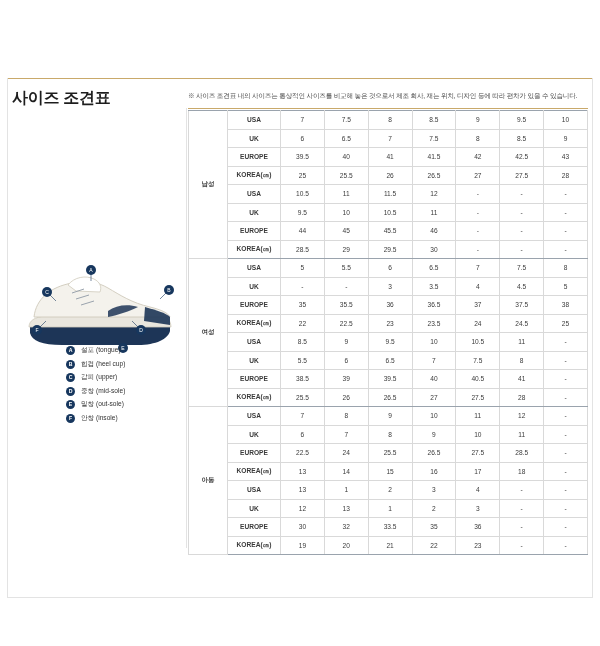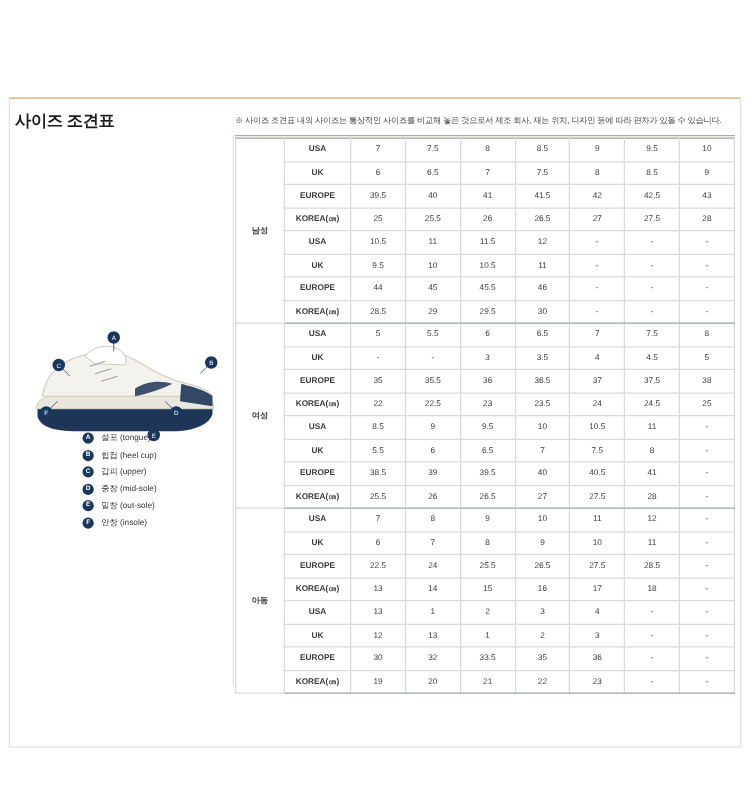--- a/index.html
+++ b/index.html
@@ -18,21 +18,21 @@
   .page {
     position: absolute;
     left: 0; top: 0;
     width: 600px;
     height: 646px;
   }
   .title {
     position: absolute;
     left: 12px;
     top: 88px;
-    font-size: 13px;
+    font-size: 16px;
     font-weight: bold;
     letter-spacing: -0.3px;
     color: #1d1d1d;
   }
   .note {
     position: absolute;
     left: 188px;
     top: 92px;
     font-size: 6.6px;
     color: #444;

